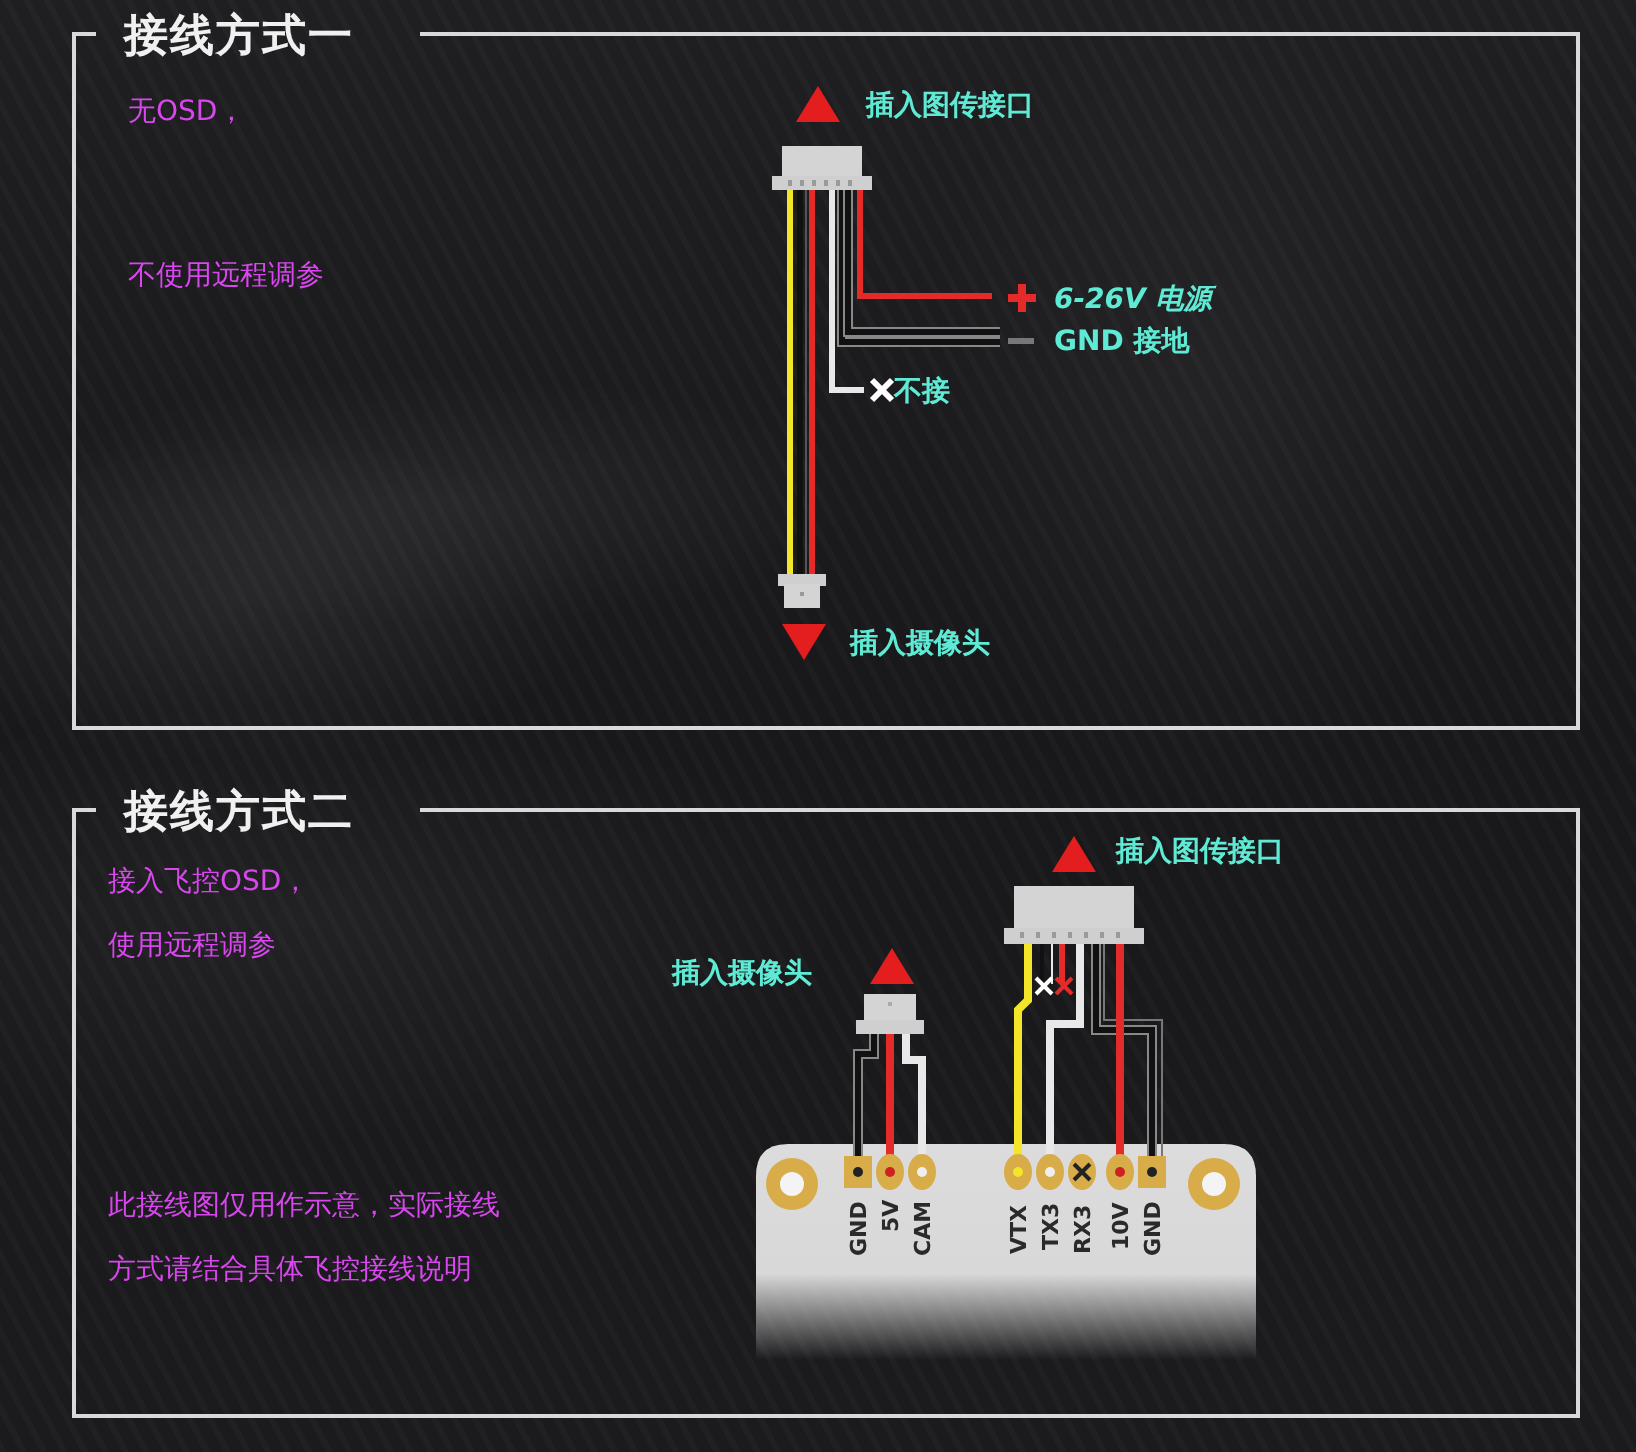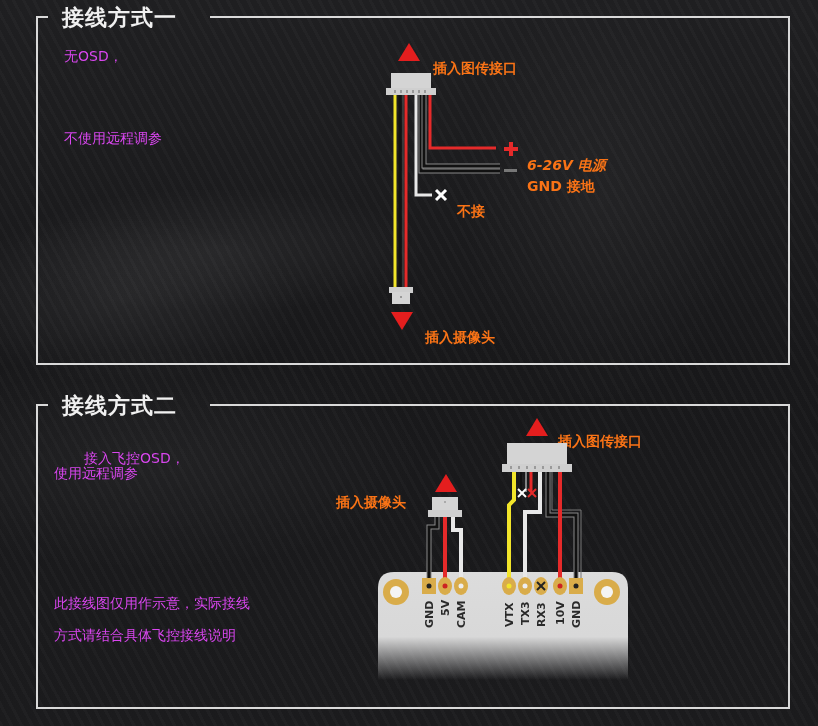--- a/index.html
+++ b/index.html
@@ -29,21 +29,21 @@
     position: absolute; top: 0; height: 2px; background: #d9d9d9;
   }
   .panel-title {
     position: absolute; font-size: 22px; font-weight: bold; color: #f0f0f0;
     letter-spacing: 1px; white-space: nowrap;
   }
   .desc {
     position: absolute; font-size: 14px; color: #d946ef; line-height: 32px; white-space: nowrap;
   }
   .label {
-    position: absolute; font-size: 14px; font-weight: bold; color: #f97316; white-space: nowrap; margin-top: 16px;
+    position: absolute; font-size: 14px; font-weight: bold; color: #5eead4; white-space: nowrap;
   }
   .tri-up {
     position: absolute; width: 0; height: 0;
     border-left: 11px solid transparent; border-right: 11px solid transparent;
     border-bottom: 18px solid #e41e1e;
   }
   .tri-down {
     position: absolute; width: 0; height: 0;
     border-left: 11px solid transparent; border-right: 11px solid transparent;
     border-top: 18px solid #e41e1e;
@@ -105,31 +105,31 @@
   <rect x="509" y="142" width="4" height="14" fill="#e52a2a"></rect>
 
   <rect x="504" y="169" width="13" height="3" fill="#777"></rect>
 
   <line x1="436" y1="190" x2="446" y2="200" stroke="#fff" stroke-width="3"></line>
   <line x1="446" y1="190" x2="436" y2="200" stroke="#fff" stroke-width="3"></line>
 </svg>
 
 <div class="label" style="left:527px; top:141px;font-style:italic;">6-26V 电源</div>
 <div class="label" style="left:527px; top:162px;">GND 接地</div>
-<div class="label" style="left:457px; top:187px;text-align:center;">不接</div>
+<div class="label" style="left:447px; top:187px;text-align:center;">不接</div>
 
 <div class="tri-down" style="left:391px; top:312px;"></div>
 <div class="label" style="left:425px; top:313px;">插入摄像头</div>
 
 <div class="panel" style="left:36px; top:404px; width:750px; height:303px;">
   <div class="top-left" style="left:-2px; width:12px;"></div>
   <div class="top-right" style="left:172px; right:-2px;"></div>
 </div>
 <div class="panel-title" style="left:62px; top:391px;">接线方式二</div>
-<div class="desc" style="left:54px; top:442px;margin-left:30px;">接入飞控OSD，</div>
+<div class="desc" style="left:54px; top:425px;">接入飞控OSD，</div>
 <div class="desc" style="left:54px; top:457px;">使用远程调参</div>
 
 <div class="desc" style="left:54px; top:587px;">此接线图仅用作示意，实际接线</div>
 <div class="desc" style="left:54px; top:619px;text-align:right;">方式请结合具体飞控接线说明</div>
 
 <div class="tri-up" style="left:526px; top:418px;"></div>
 <div class="label" style="left:558px; top:417px;">插入图传接口</div>
 <div class="tri-up" style="left:435px; top:474px;"></div>
 <div class="label" style="left:336px; top:478px;">插入摄像头</div>
 

